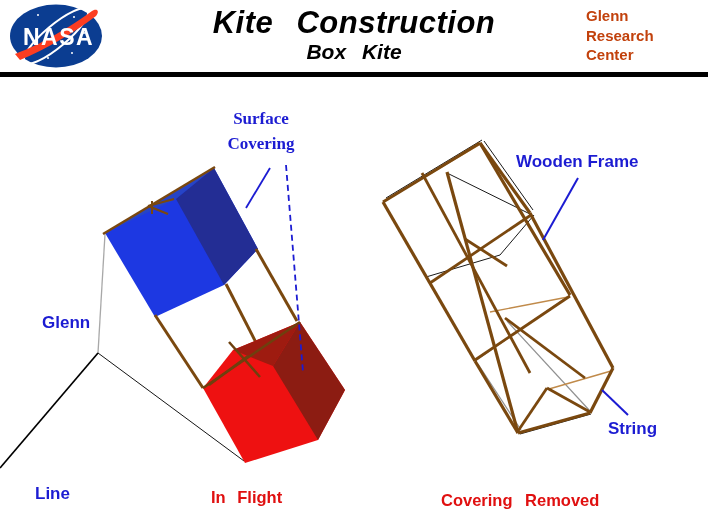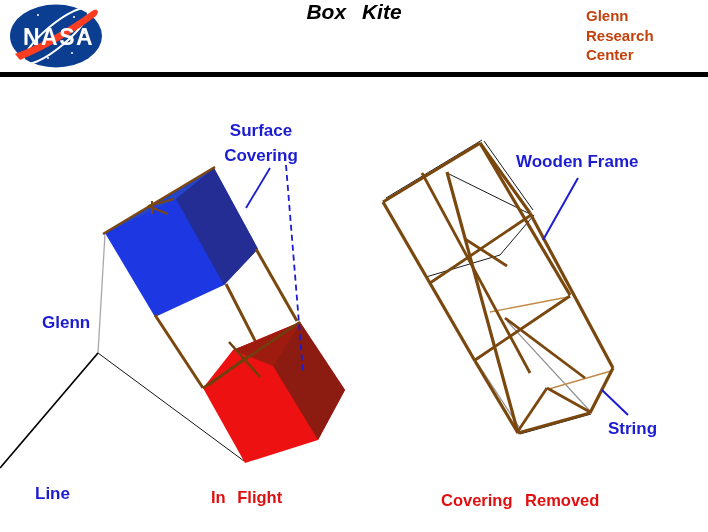--- a/index.html
+++ b/index.html
@@ -45,20 +45,21 @@
         <circle cx="76" cy="30" r="1"></circle>
       <circle cx="40" cy="55" r="1"></circle>
         <circle cx="64" cy="50" r="1"></circle>
     </g>
     <ellipse cx="48" cy="33" rx="41" ry="11" fill="none" stroke="#ffffff" stroke-width="2" transform="rotate(-40 48 33)"></ellipse>
     <path d="M7,51 C26,44 52,31 84,8 C89,5 92,8 88,13 C66,30 38,46 12,57 Z" fill="#fc3d21"></path>
     <text x="15" y="42" font-size="23" font-weight="bold" letter-spacing="1.5" fill="#ffffff" font-family="Liberation Sans, sans-serif">NASA</text>
   </svg>
 
   <div class="title-block">
+    <div class="title">Kite Construction</div>
     <div class="subtitle">Box Kite</div>
   </div>
 
   <div class="org">
     <div>Glenn</div>
     <div>Research</div>
     <div>Center</div>
   </div>
 
   <div class="rule"></div>
@@ -140,21 +141,21 @@
         <line x1="505" y1="241" x2="585" y2="301"></line>
         <line x1="547" y1="311" x2="518" y2="354"></line>
         <line x1="547" y1="311" x2="590" y2="335"></line>
       </g>
 
       <line x1="578" y1="101" x2="543" y2="163" stroke="#1c1cd2" stroke-width="2"></line>
       <line x1="602" y1="313" x2="628" y2="338" stroke="#1c1cd2" stroke-width="2"></line>
     </g>
   </svg>
 
-  <div class="lbl center" style="left:202px;top:118px;width:118px;">
+  <div class="lbl center" style="left:202px;top:106px;width:118px;font-family:Liberation Serif, serif;">
     <div>Surface</div>
     <div>Covering</div>
   </div>
   <div class="lbl" style="left:42px;top:313px;">Glenn</div>
   <div class="lbl" style="left:35px;top:439px;margin-top:45px;">Line</div>
   <div class="lbl" style="left:516px;top:152px;">Wooden Frame</div>
   <div class="lbl" style="left:608px;top:419px;">String</div>
   <div class="lbl red" style="left:187px;top:488px;word-spacing:7px;margin-left:24px;">In Flight</div>
   <div class="lbl red" style="left:441px;top:491px;word-spacing:8px;">Covering Removed</div>
 

